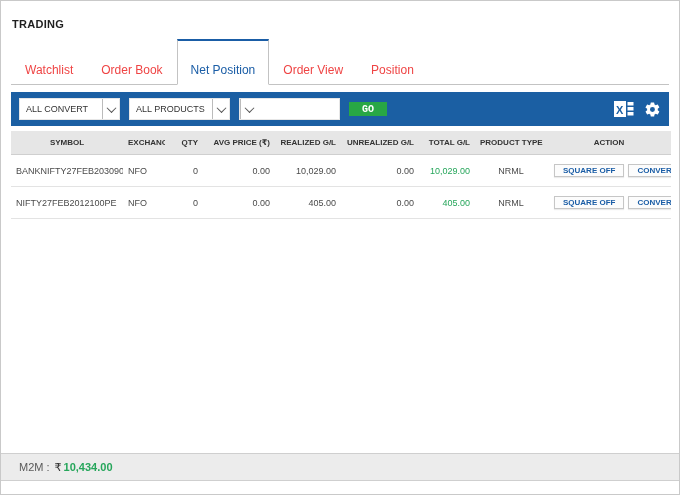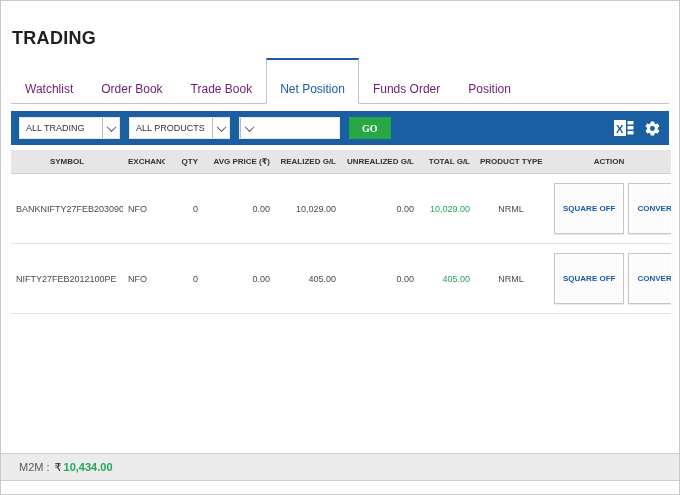--- a/index.html
+++ b/index.html
@@ -9,37 +9,37 @@
     width: 680px; height: 495px;
     overflow: hidden;
   }
   .page {
     position: relative;
     width: 680px; height: 495px;
     background: #fff;
     border: 1px solid #c9c9c9;
   }
   .page-title {
-    padding: 27px 0 0 11px;
-    font-size: 18px;
+    padding: 17px 0 0 11px;
+    font-size: 11px;
     font-weight: bold;
     color: #1f1f1f;
     letter-spacing: 0.3px;
   }
   
   .tabs {
     display: flex;
     margin: 9px 10px 0 10px;
     border-bottom: 1px solid #c3c3c3;
     align-items: flex-end;
   }
   .tab {
     padding: 6px 13px 7px 13px;
     font-size: 12px;
-    color: #701a75;
+    color: #ef4444;
     cursor: pointer;
     border: 1px solid transparent;
     border-bottom: none;
     margin-bottom: 0;
     white-space: nowrap;
   }
   .tab.active {
     background: #fff;
     color: #1a5da6;
     border: 1px solid #c3c3c3;
@@ -88,24 +88,24 @@
     border-right: 1.5px solid #555;
     border-bottom: 1.5px solid #555;
     transform: rotate(45deg) translate(-1px,-1px);
   }
   .go-btn {
     background: #28a745;
     color: #fff;
     border: none;
     font-size: 10px;
     font-weight: bold;
-    height: 22px;
+    height: 14px;
     padding: 0 13px;
     cursor: pointer;
-    font-family: Liberation Serif, serif;
+    font-family: Liberation Mono, monospace;
   }
   .toolbar-spacer { flex: 1; }
   .tool-icon { margin-left: 10px; cursor: pointer; display: flex; align-items: center; }
   
   table.positions {
     width: 660px;
     margin: 5px 10px 0 10px;
     border-collapse: collapse;
     table-layout: fixed;
   }
@@ -132,21 +132,21 @@
   .positions th.num, .positions td.num { text-align: right; }
   .positions th.ctr, .positions td.ctr { text-align: center; }
   td.gain { color: #26a65b; }
   .row-btn {
     display: inline-block;
     border: 1px solid #c6c6c6;
     background: #fcfcfc;
     color: #1a5da6;
     font-size: 8px;
     font-weight: bold;
-    padding: 20px 8px;
+    padding: 1px 8px;
     margin: 0 2px;
     cursor: pointer;
     box-shadow: 0 1px 1px rgba(0,0,0,0.08);
     font-family: inherit;
   }
   
   .footer {
     position: absolute;
     left: 0; right: 0; bottom: 13px;
     height: 28px;
@@ -166,29 +166,28 @@
 </head>
 <body>
 
 <div class="page">
 
   <div class="page-title">TRADING</div>
 
   <div class="tabs">
     <div class="tab">Watchlist</div>
     <div class="tab">Order Book</div>
-    <div class="tab">Trade Book</div>
     <div class="tab active">Net Position</div>
-    <div class="tab">Funds Order</div>
+    <div class="tab">Order View</div>
     <div class="tab">Position</div>
   </div>
 
   <div class="toolbar">
     <div class="dropdown">
-      <span class="sel-text">ALL TRADING</span>
+      <span class="sel-text">ALL CONVERT</span>
       <span class="sel-arrow">
           <span class="chev"></span>
         </span>
     </div>
     <div class="dropdown">
       <span class="sel-text">ALL PRODUCTS</span>
       <span class="sel-arrow">
           <span class="chev"></span>
         </span>
     </div>

